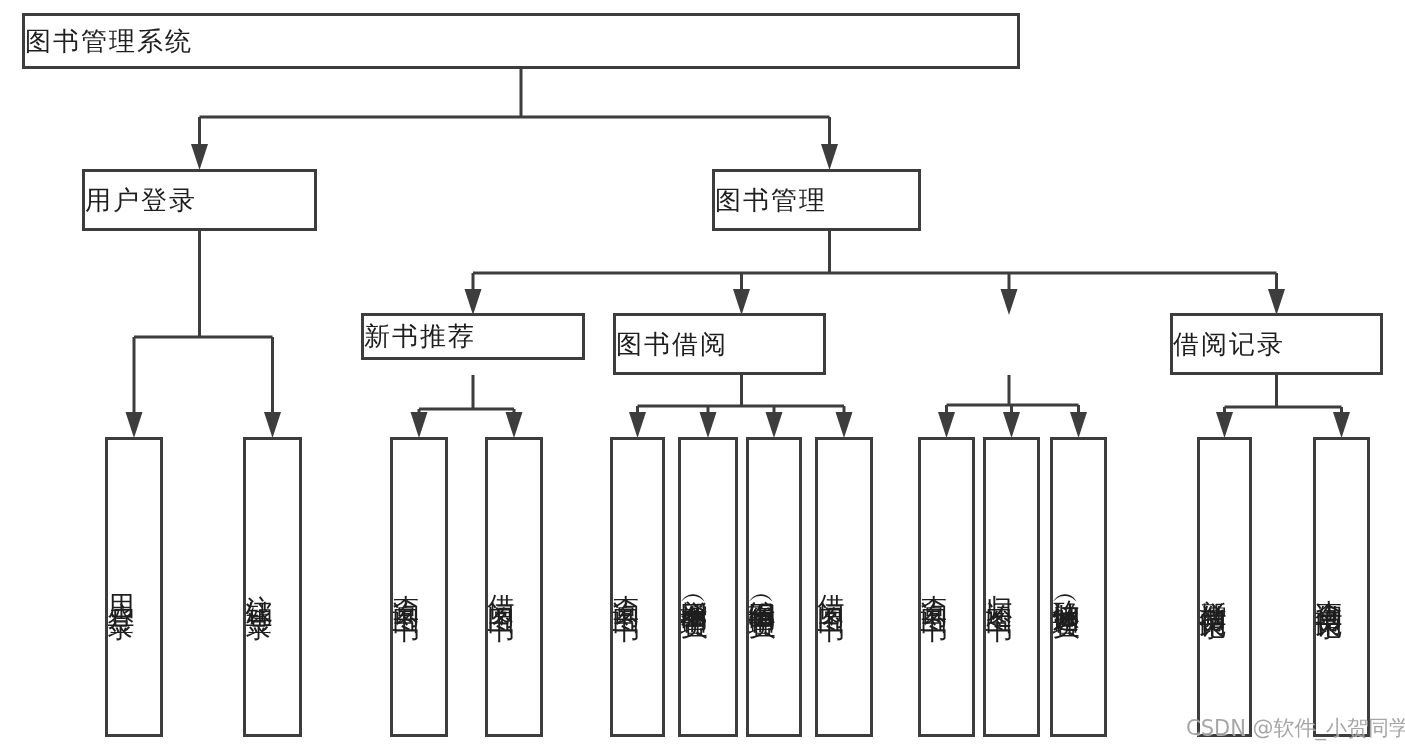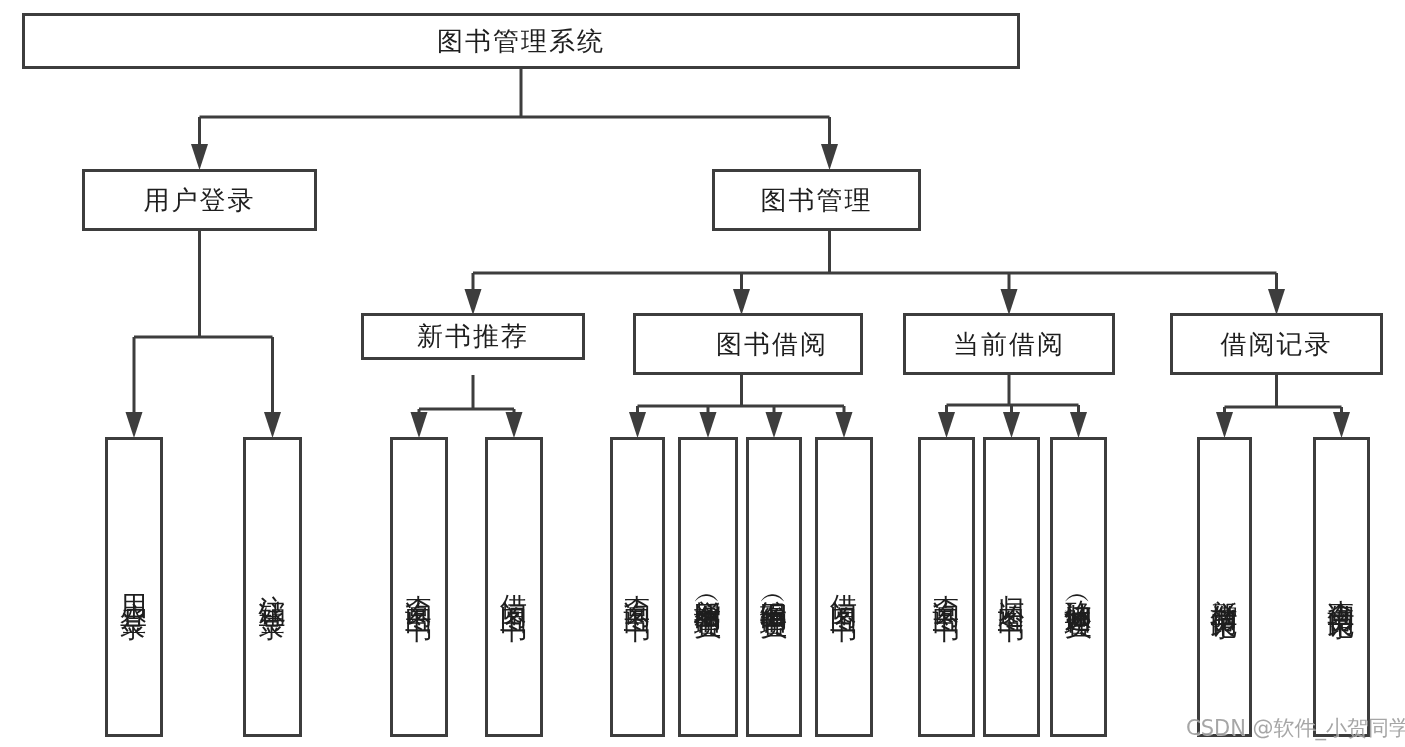--- a/index.html
+++ b/index.html
@@ -22,21 +22,20 @@
     height: 747px;
     pointer-events: none;
   }
   .box {
     position: absolute;
     box-sizing: border-box;
     background: #ffffff;
     border: 3px solid #3d3d3d;
     display: flex;
     align-items: center;
-    justify-content: center;
     color: #1e1e1e;
   }
   .hlabel {
     font-size: 26px;
     letter-spacing: 2px;
     white-space: nowrap;
     color: #1e1e1e;
   }
   .vbox .vtext {
     writing-mode: vertical-rl;
@@ -127,25 +126,22 @@
   <div class="box" style="left:82px; top:169px; width:235px; height:62px;">
     <span class="hlabel">用户登录</span>
   </div>
   <div class="box" style="left:712px; top:169px; width:209px; height:62px;">
     <span class="hlabel">图书管理</span>
   </div>
 
   <div class="box" style="left:361px; top:313px; width:224px; height:47px;">
     <span class="hlabel">新书推荐</span>
   </div>
-  <div class="box" style="left:633px; top:313px; width:230px; height:62px;padding-left:48px;">
+  <div class="box" style="left:613px; top:313px; width:213px; height:62px;">
     <span class="hlabel">图书借阅</span>
-  </div>
-  <div class="box" style="left:903px; top:313px; width:212px; height:62px;">
-    <span class="hlabel">当前借阅</span>
   </div>
   <div class="box" style="left:1170px; top:313px; width:213px; height:62px;">
     <span class="hlabel">借阅记录</span>
   </div>
 
   <div class="box vbox vshort" style="left:105px; top:437px; width:58px; height:300px;">
     <span class="vtext">用户登录</span>
   </div>
   <div class="box vbox vshort" style="left:243px; top:437px; width:59px; height:300px;">
     <span class="vtext">注销登录</span>

